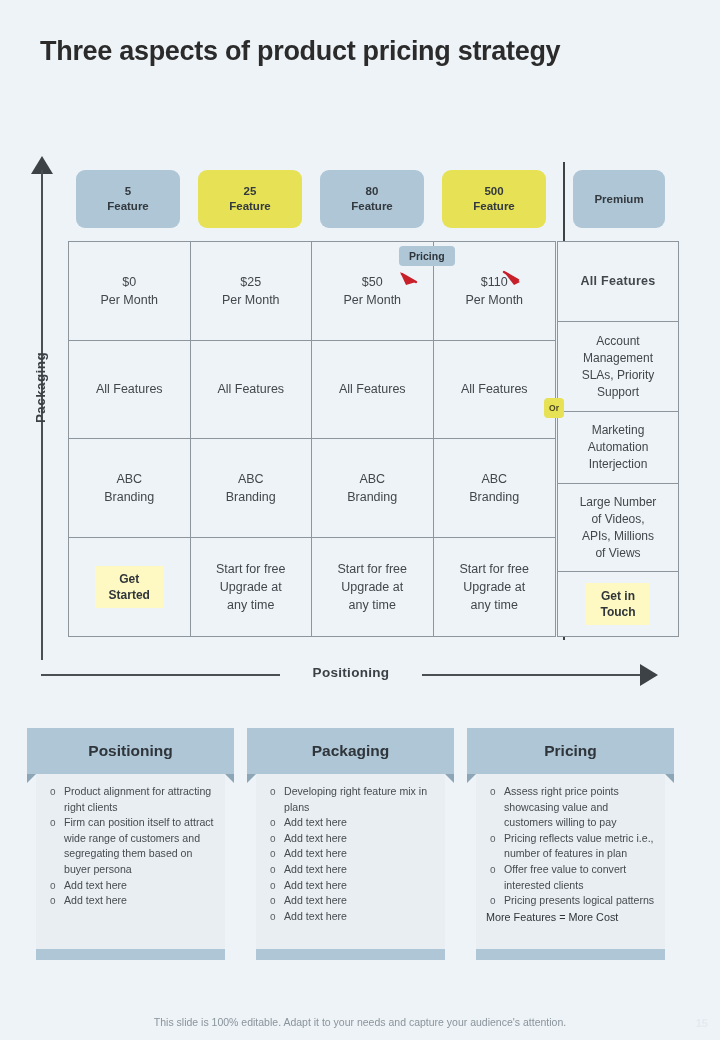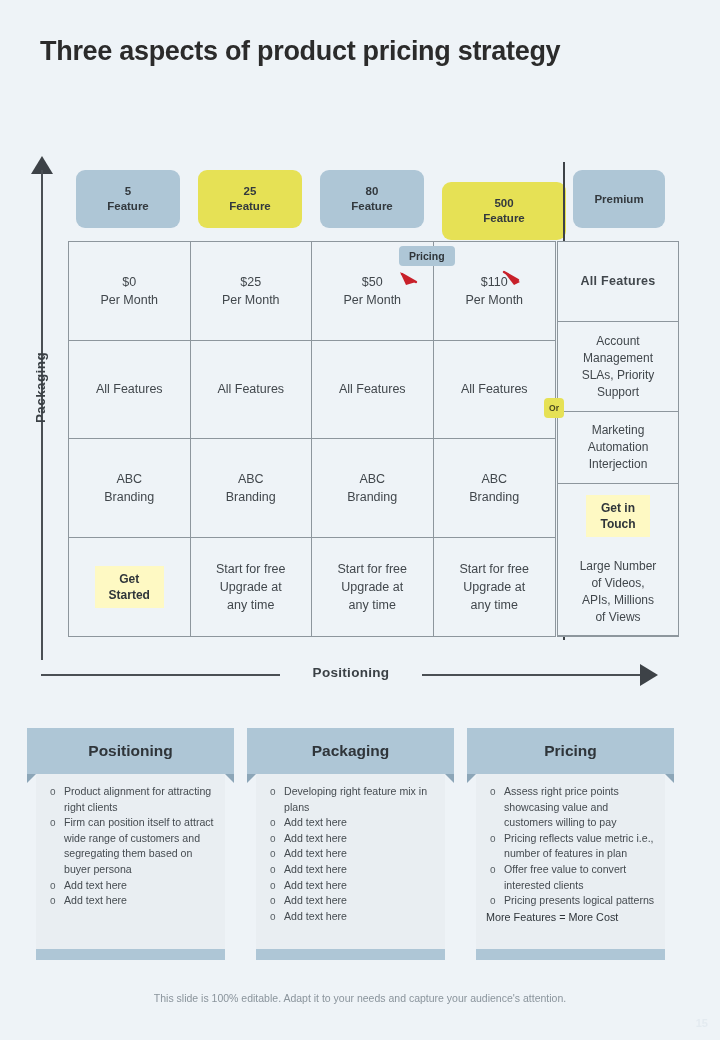--- a/index.html
+++ b/index.html
@@ -182,21 +182,21 @@
     position:absolute; left:8px; top:0;
     font-size:10px; color:#5a6166;
   }
   .card-note{
     font-size:10.8px; font-weight:normal; color:#2f353a;
     padding-left:4px; margin-top:2px;
   }
 
   
   .footer{
-    position:absolute; left:0; top:992px; width:720px;
+    position:absolute; left:0; top:1016px; width:720px;
     text-align:center; font-size:10.5px; color:#8a949c;
   }
   .pagenum{
     position:absolute; right:12px; top:1017px;
     font-size:11px; color:#e3eaf0; font-weight:bold;
   }
 </style>
 </head>
 <body>
 
@@ -217,21 +217,21 @@
     <span>Feature</span>
   </div>
   <div class="chip yellow" style="left:198px; width:104px;">
     <span>25</span>
     <span>Feature</span>
   </div>
   <div class="chip blue" style="left:320px; width:104px;">
     <span>80</span>
     <span>Feature</span>
   </div>
-  <div class="chip yellow" style="left:442px; width:124px;margin-top:12px;">
+  <div class="chip yellow" style="left:442px; width:104px;">
     <span>500</span>
     <span>Feature</span>
   </div>
   <div class="chip blue" style="left:573px; width:92px;">
     <span>Premium</span>
   </div>
 
   <div class="mid-divider"></div>
 
   <div class="grid">
@@ -291,26 +291,26 @@
   <div class="premium">
     <div class="pcell h" style="flex:0 0 80px;">
         <span>All Features</span>
       </div>
     <div class="pcell" style="flex:0 0 90px;">
         <span>Account<br>Management<br>SLAs, Priority<br>Support</span>
       </div>
     <div class="pcell" style="flex:0 0 72px;">
         <span>Marketing<br>Automation<br>Interjection</span>
       </div>
+    <div class="pcell" style="flex:0 0 88px;">
+        <span>Large Number<br>of Videos,<br>APIs, Millions<br>of Views</span>
+      </div>
     <div class="pcell last" style="flex:1 1 auto;">
       <span class="btn-filled">Get in<br>Touch</span>
     </div>
-    <div class="pcell" style="flex:0 0 88px;">
-        <span>Large Number<br>of Videos,<br>APIs, Millions<br>of Views</span>
-      </div>
   </div>
 
   <div class="or-badge">Or</div>
 
   <svg class="arrow-svg" width="180" height="40" viewBox="0 0 180 40">
     <path d="M36 24 L20 14 L26 27 Z" fill="#c8202a"></path>
     <path d="M36 24 L22 16" stroke="#c8202a" stroke-width="2.4" stroke-linecap="round"></path>
     <path d="M124 14 L140 24 L134 27 Z" fill="#c8202a"></path>
     <path d="M124 14 L138 22" stroke="#c8202a" stroke-width="2.4" stroke-linecap="round"></path>
   </svg>

